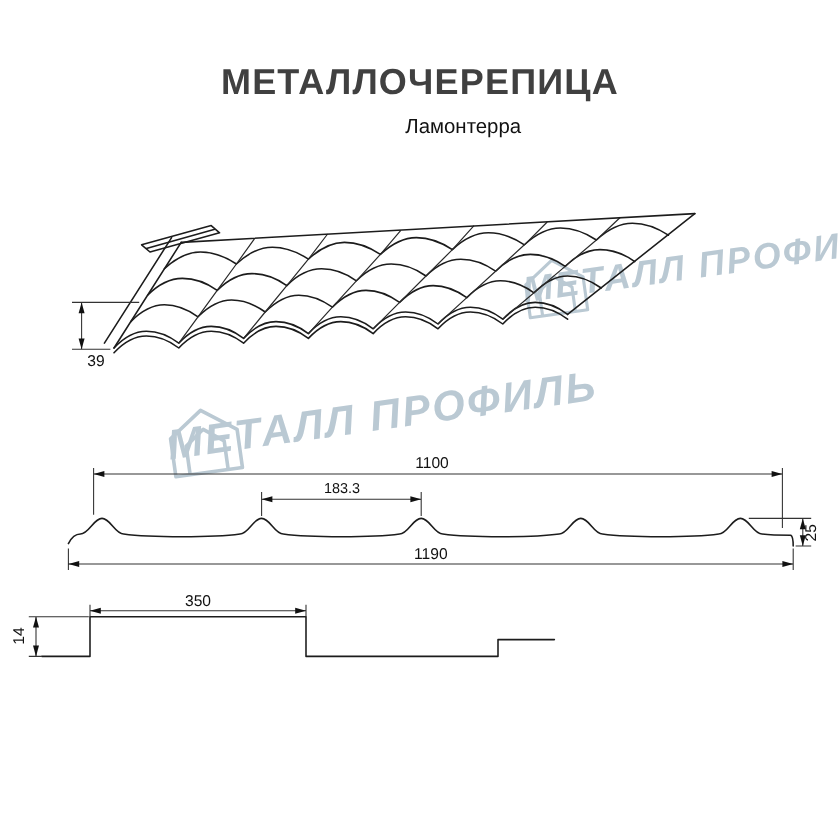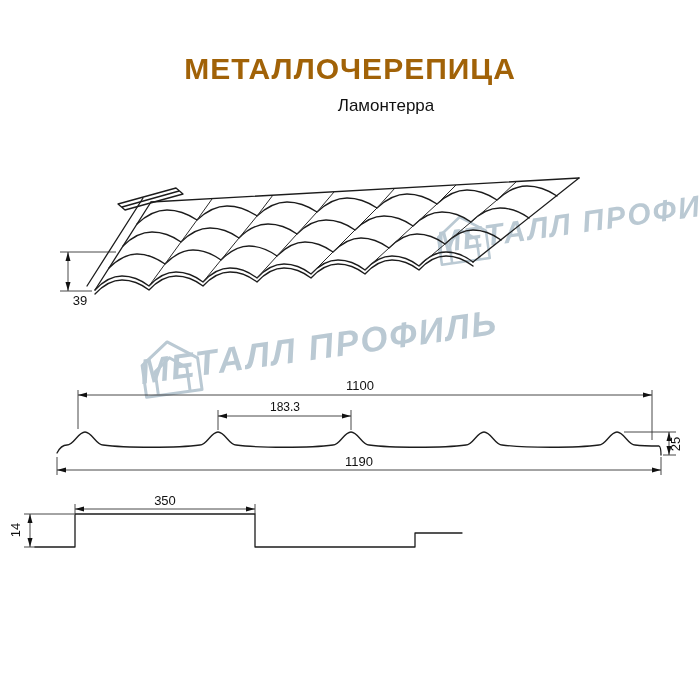--- a/index.html
+++ b/index.html
@@ -1,19 +1,19 @@
 <!DOCTYPE html>
 <html><head>
 <meta charset="utf-8">
 <style>
   html,body{margin:0;padding:0;}
   .page{position:relative;width:700px;height:700px;background:#ffffff;overflow:hidden;
         font-family:"Liberation Sans",sans-serif;color:#111;}
   .title{position:absolute;top:52px;left:0;width:700px;text-align:center;
-         font-size:30px;font-weight:700;letter-spacing:1px;color:#a16207;}
+         font-size:30px;font-weight:700;letter-spacing:1px;color:#404040;}
   .subtitle{position:absolute;top:96px;left:0;width:700px;text-align:center;
             font-size:17px;color:#111;padding-left:36px;}
   .watermark{position:absolute;display:flex;align-items:center;gap:14px;
              transform:rotate(-8deg);transform-origin:left center;white-space:nowrap;
              pointer-events:none;}
   .wm-main{left:140px;top:352px;}
   .wm-top{left:436px;top:226px;}
   .wm-text{font-style:italic;font-weight:700;color:#bac9d3;letter-spacing:2px;}
   .wm-main .wm-text{font-size:35px;}
   .wm-top .wm-text{font-size:30px;}

